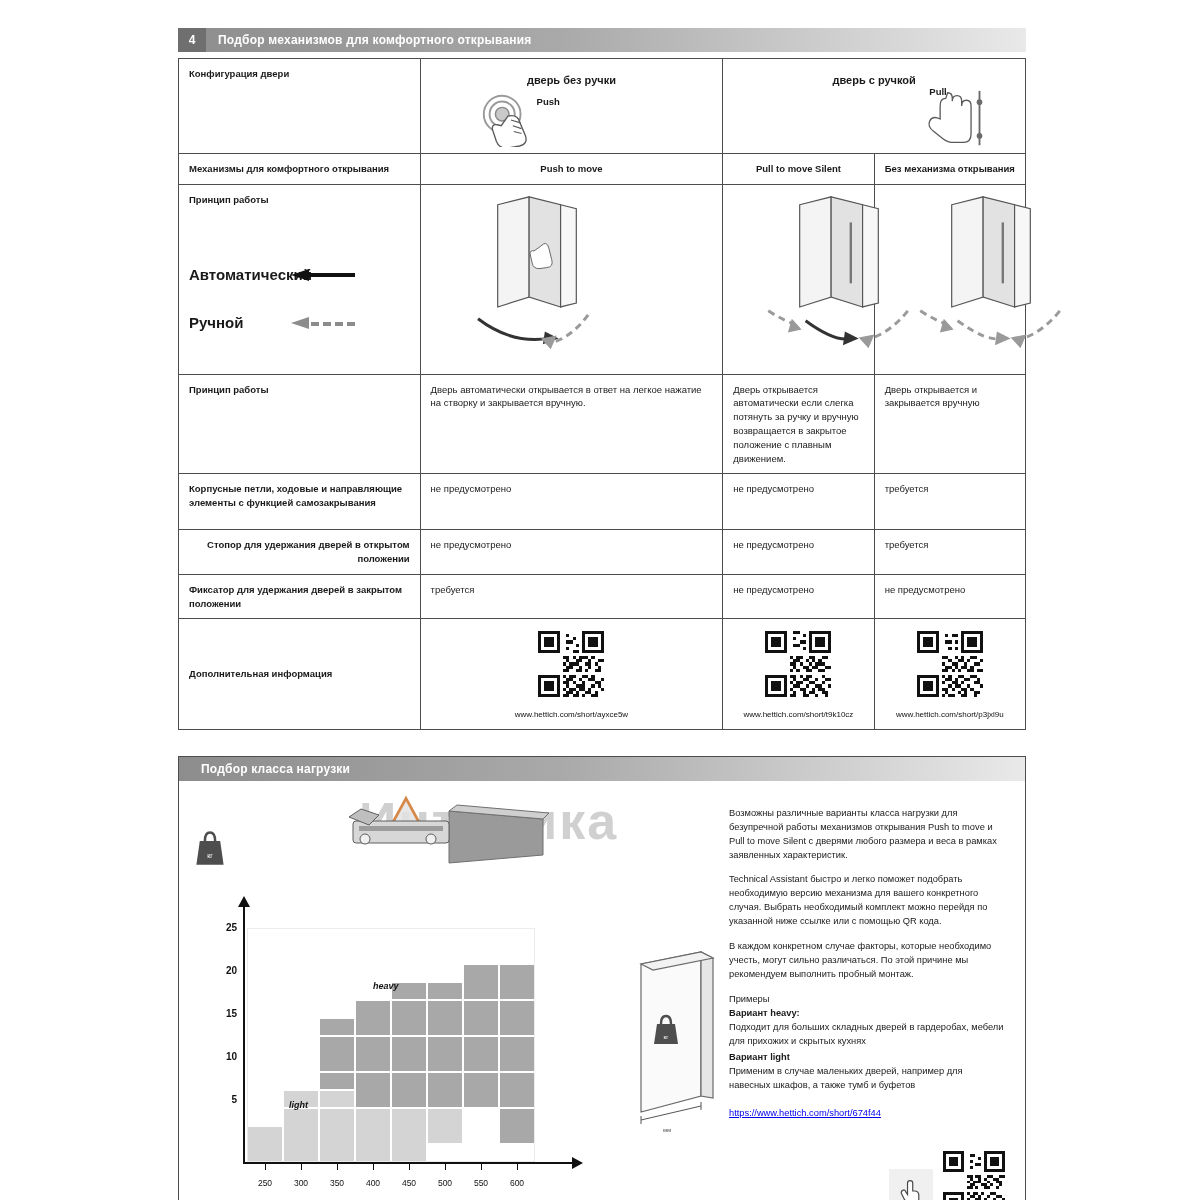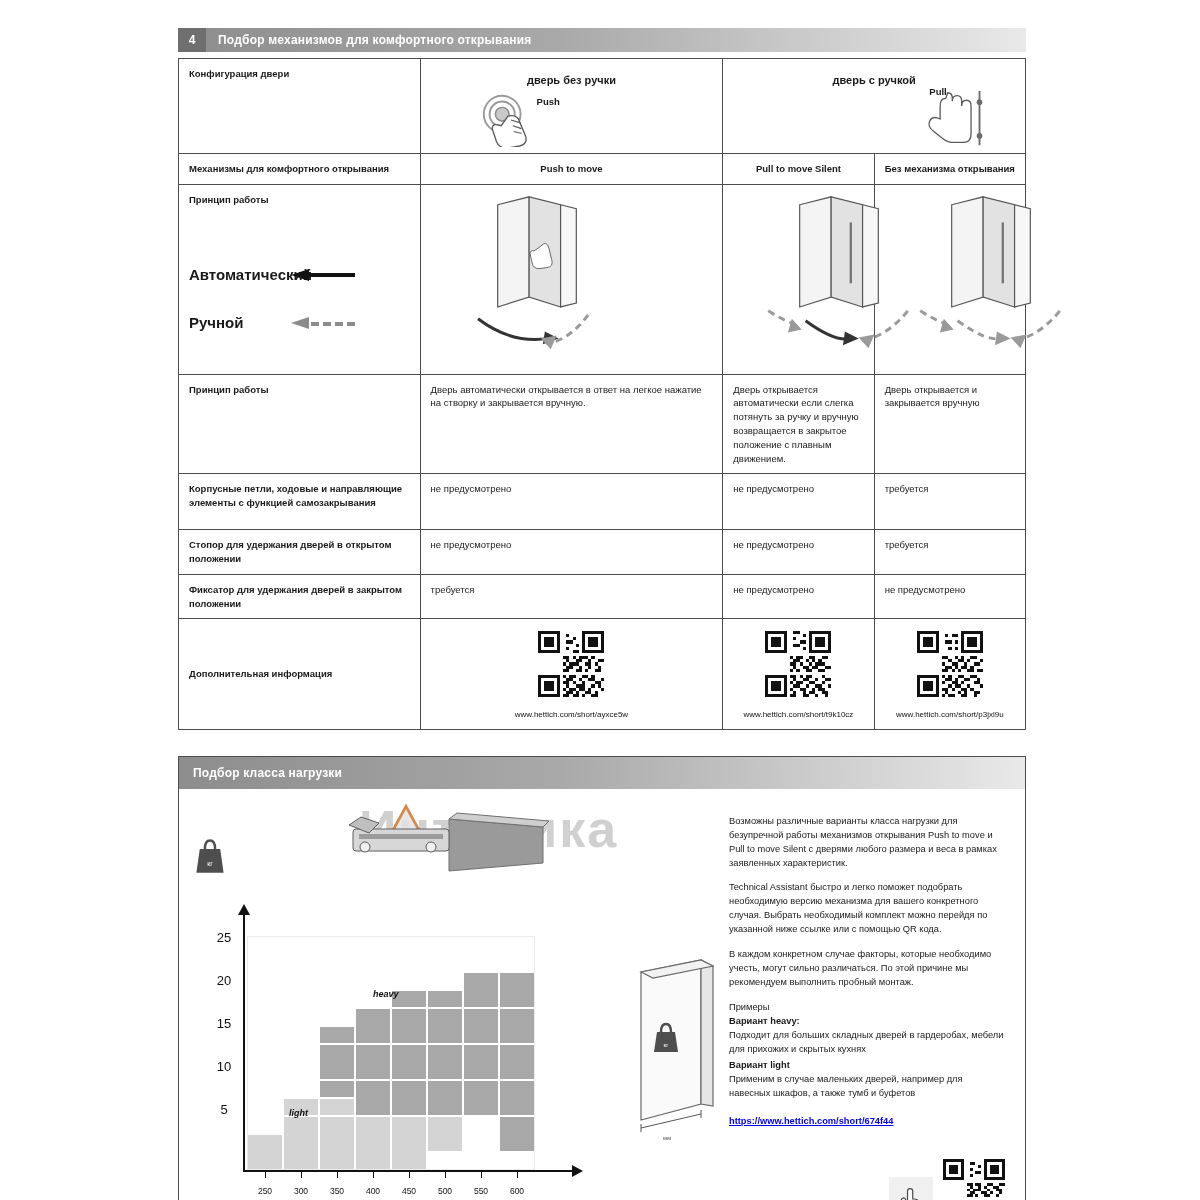--- a/index.html
+++ b/index.html
@@ -81,40 +81,40 @@
   .qr-cell { height:104px; }
 
   
   .sec2 {
     margin-top:26px;
     border:1px solid #4d4d4d;
     width:848px;
     position:relative;
     background:#fff;
   }
-  .sec2 .sec-head { height:32px; }
+  .sec2 .sec-head { height:24px;padding-left:8px; }
   .sec2-body { position:relative; height:448px; }
   .txtcol {
     position:absolute; left:550px; top:26px; width:276px;
     font-size:9.3px; line-height:1.5;
   }
   .txtcol p { margin:0 0 11px 0; }
-  .link { font-weight:bold; font-size:9.3px; }
+  .link { font-weight:normal; font-size:9.3px; }
 
   
   .chart { position:absolute; left:24px; top:125px; width:420px; height:290px;}
   .axis-y { position:absolute; left:40px; top:0; width:2px; height:258px; background:#111;}
   .axis-y:after{ content:""; position:absolute; left:-5px; top:-10px;
      border-left:6px solid transparent; border-right:6px solid transparent; border-bottom:11px solid #111;}
   .axis-x { position:absolute; left:40px; top:256px; width:330px; height:2px; background:#111;}
   .axis-x:after{ content:""; position:absolute; right:-10px; top:-5px;
      border-top:6px solid transparent; border-bottom:6px solid transparent; border-left:11px solid #111;}
   .grid { position:absolute; left:44px; top:22px; width:288px; height:234px;}
   .gcell { position:absolute; border:1px solid #ffffff; }
-  .ylab { position:absolute; font-size:13px; text-align:center; width:26px; color:#111;}
+  .ylab { position:absolute; font-size:10px; text-align:right; width:26px; color:#111;font-weight:bold;}
   .xlab { position:absolute; font-size:8.5px; text-align:center; width:34px; color:#111; top:272px;}
   .xtick { position:absolute; width:1px; height:6px; background:#111; top:258px;}
   .tag { position:absolute; font-size:9px; font-weight:bold; font-style:italic; color:#111;}
 
   .weight-ic { position:absolute; left:14px; top:42px; width:34px; height:46px;}
   .cabinet { position:absolute; left:448px; top:165px; width:94px; height:190px;}
   .watermark {
     position:absolute; left:180px; top:10px; width:360px; height:80px;
     font-size:52px; font-weight:bold; color:rgba(150,150,150,.45);
     letter-spacing:2px; pointer-events:none; user-select:none;
@@ -237,21 +237,21 @@
     </tr>
 
     <tr>
       <td class="rowlabel" style="height:56px;">Корпусные петли, ходовые и направляющие элементы с функцией самозакрывания</td>
       <td class="col">не предусмотрено</td>
       <td class="col">не предусмотрено</td>
       <td class="col">требуется</td>
     </tr>
 
     <tr>
-      <td class="rowlabel" style="height:38px;">Стопор для удержания дверей в открытом положении</td>
+      <td class="rowlabel" style="height:38px;text-align:right;">Стопор для удержания дверей в открытом положении</td>
       <td class="col">не предусмотрено</td>
       <td class="col">не предусмотрено</td>
       <td class="col">требуется</td>
     </tr>
 
     <tr>
       <td class="rowlabel" style="height:34px;">Фиксатор для удержания дверей в закрытом положении</td>
       <td class="col">требуется</td>
       <td class="col">не предусмотрено</td>
       <td class="col">не предусмотрено</td>

